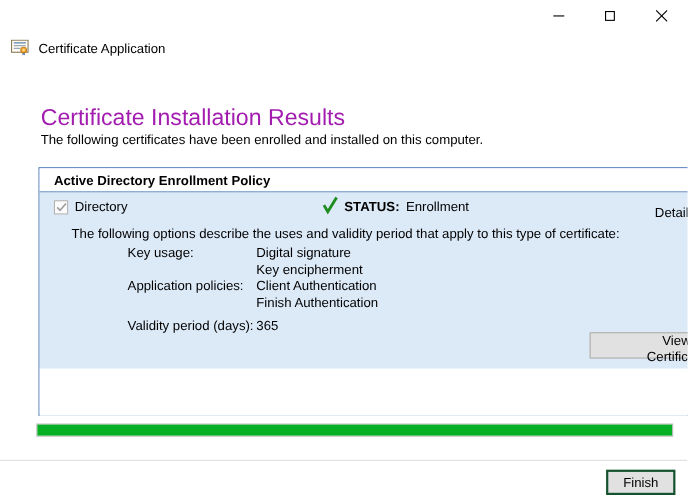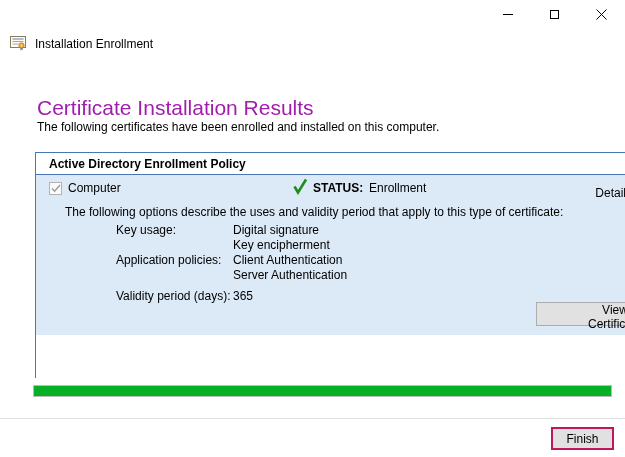--- a/index.html
+++ b/index.html
@@ -105,21 +105,21 @@
 
   
   .divider {
     position: absolute; top: 418px; left: 0;
     width: 625px; height: 1px; background: #dfdfdf;
   }
   .finish-btn {
     position: absolute; top: 427px; left: 551px;
     width: 63px; height: 23px;
     background: #e1e1e1;
-    border: 2px solid #be185d;
+    border: 2px solid #14532d;
     font-family: "Liberation Sans", sans-serif;
     font-size: 12px;
     color: #000;
   }
 </style>
 </head>
 <body>
 
 <div class="win-controls">
   <div class="win-btn">
@@ -139,37 +139,37 @@
 <div class="app-header">
   <svg width="17" height="15" viewBox="0 0 17 15">
     <rect x="0.5" y="0.5" width="15" height="11" fill="#fffdf2" stroke="#8a7a5c"></rect>
     <line x1="2.5" y1="3" x2="13.5" y2="3" stroke="#5b7fae" stroke-width="1"></line>
     <line x1="2.5" y1="5.5" x2="13.5" y2="5.5" stroke="#9aa8bd" stroke-width="1"></line>
     <line x1="2.5" y1="8" x2="8.5" y2="8" stroke="#9aa8bd" stroke-width="1"></line>
     <polygon points="10.5,10 12.5,10 12.5,14.5 11.5,13.3 10.5,14.5" fill="#2e5fb0"></polygon>
     <circle cx="11.5" cy="9.5" r="2.6" fill="#f2a93b" stroke="#c7821f"></circle>
     <circle cx="11.5" cy="9.5" r="1.1" fill="#fbd98a"></circle>
   </svg>
-  <span>Installation Enrollment</span>
+  <span>Certificate Application</span>
 </div>
 
 <div class="page-title">Certificate Installation Results</div>
 <div class="page-intro">The following certificates have been enrolled and installed on this computer.</div>
 
 <div class="panel">
   <div class="panel-header">Active Directory Enrollment Policy</div>
 
   <div class="panel-blue">
     <div class="status-row">
       <span class="checkbox">
         <svg width="10" height="9" viewBox="0 0 10 9">
           <polyline points="1,4.5 3.6,7.2 9,1" fill="none" stroke="#9b9b9b" stroke-width="1.4"></polyline>
         </svg>
       </span>
-      <span class="cb-label">Computer</span>
+      <span class="cb-label">Directory</span>
 
       <svg class="status-check" width="15" height="17" viewBox="0 0 15 17">
         <polyline points="1.5,8.5 5,14.5 13,1.5" fill="none" stroke="#1e8c1e" stroke-width="2.6"></polyline>
       </svg>
       <span class="status-label">STATUS:</span>
       <span class="status-value">Enrollment</span>
 
       <span class="details-link">
         <span>Details</span>
         <svg width="10" height="7" viewBox="0 0 10 7">
@@ -185,21 +185,21 @@
         <div class="field-label">Key usage:</div>
         <div class="field-values">
           <div>Digital signature</div>
           <div>Key encipherment</div>
         </div>
       </div>
       <div class="field-row">
         <div class="field-label">Application policies:</div>
         <div class="field-values">
           <div>Client Authentication</div>
-          <div>Server Authentication</div>
+          <div>Finish Authentication</div>
         </div>
       </div>
       <div class="field-row spaced">
         <div class="field-label">Validity period (days):</div>
         <div class="field-values">
           <div>365</div>
         </div>
       </div>
     </div>
 

